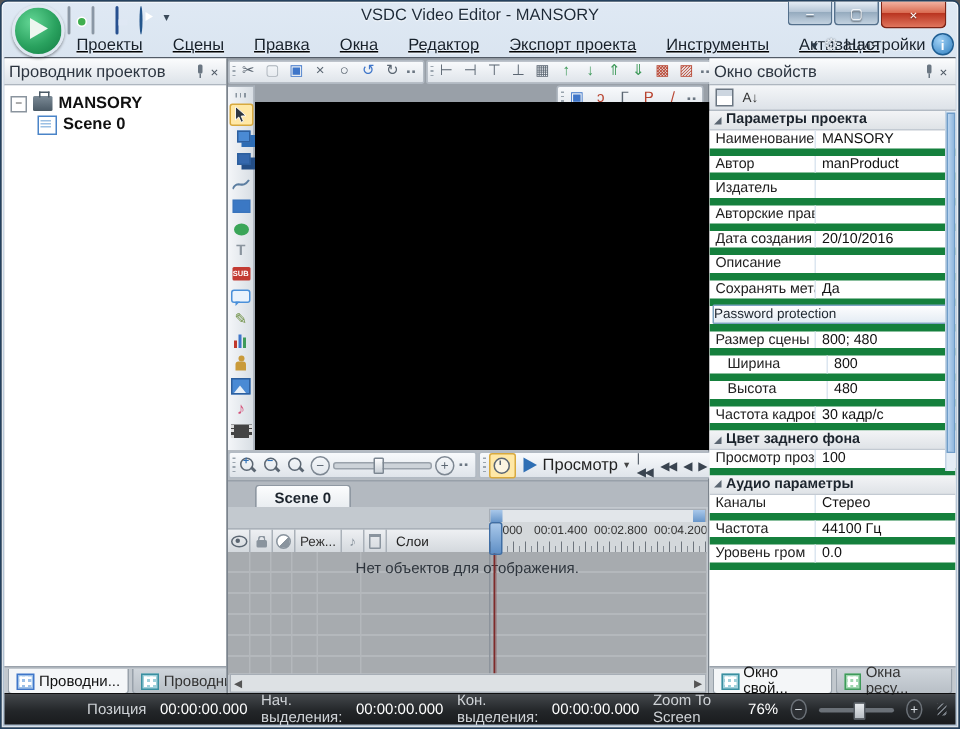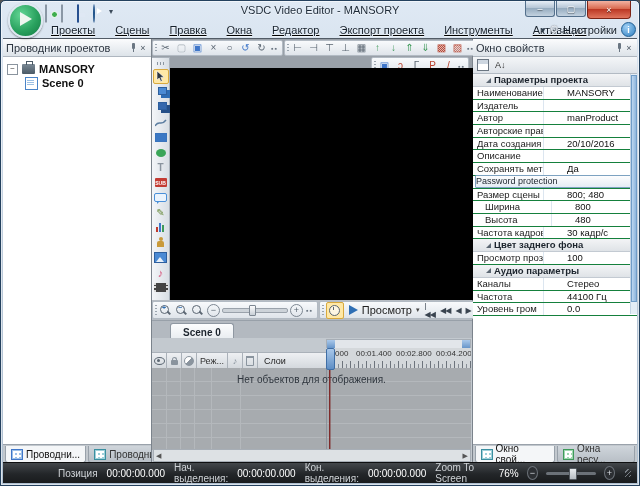--- a/index.html
+++ b/index.html
@@ -176,26 +176,26 @@
   .phandle{position:absolute;left:174px;top:10px;width:7px;height:20px;background:linear-gradient(#a9c8ea,#5f8fc5);
         border:1px solid #3f6ea5;border-radius:2px;}
   .tl-scrollbot{position:absolute;left:1px;right:1px;bottom:1px;height:11px;background:#dde1e4;border:1px solid #a7aeb6;
         display:flex;align-items:center;justify-content:space-between;padding:0 2px;font-size:7px;color:#555;}
   
   .ptools{height:16px;background:linear-gradient(#f4f6f8,#dde2e8);border-bottom:1px solid #b2bac3;display:flex;align-items:center;gap:6px;padding:0 4px;}
   .cat-ic{width:10px;height:10px;border:1px solid #6b7682;background:
         linear-gradient(to bottom,#cdd6e0 0 4px,#fff 4px);position:relative;}
   .sort-ic{font-size:9px;color:#333;}
   .pgrid{position:relative;flex:1;background:#fff;overflow:hidden;font-size:9.5px;}
-  .prow{display:flex;height:11.7px;line-height:11.7px;border-bottom:1px solid #15803d;gap:19px;}
+  .prow{display:flex;height:11.7px;line-height:11.7px;border-bottom:5px solid #15803d;}
   .plab{width:66px;padding-left:4px;color:#222;border-right:1px solid #dce6f0;white-space:nowrap;overflow:hidden;}
   .plab.ind{padding-left:12px;}
   .pval{flex:1;padding-left:4px;color:#111;white-space:nowrap;overflow:hidden;display:flex;align-items:center;gap:3px;}
   .pgroup{display:flex;align-items:center;height:12px;line-height:12px;background:linear-gradient(#f3f4f6,#dfe3e7);
-        border-bottom:1px solid #c3cad2;font-weight:bold;color:#1c242d;padding-left:13px;gap:3px;}
+        border-bottom:1px solid #c3cad2;font-weight:bold;color:#1c242d;padding-left:3px;gap:3px;}
   .gmark{width:0;height:0;border-bottom:5px solid #5b6672;border-left:5px solid transparent;}
   .pwbtn{margin:0;flex:1;height:11px;line-height:10px;text-align:left;font-size:9px;color:#1c242d;
         background:linear-gradient(#fdfdfe,#e4ecf4);border:1px solid #7da2c1;border-radius:1px;}
   .swatch{width:22px;height:7px;background:#000;border:1px solid #666;}
   .pscroll{position:absolute;top:0;right:0;width:6px;height:240px;background:#e4edf6;border-left:1px solid #c2d3e4;}
   .pscroll i{position:absolute;left:0;right:0;top:1px;height:225px;background:linear-gradient(90deg,#bcd6f0,#8fb6dd);border:1px solid #6f9cc8;}
   
   .statusbar{position:absolute;left:2px;right:2px;bottom:2px;height:20px;background:linear-gradient(#43474b,#232629 55%,#191b1d);
         border-top:1px solid #0e0f10;display:flex;align-items:center;color:#e6e8ea;font-size:10px;gap:9px;padding:0 6px;}
   .sb-sp{width:86px;}
@@ -489,26 +489,26 @@
         <div class="pgroup">
             <span class="gmark"></span>
             <span>Параметры проекта</span>
           </div>
 
         <div class="prow">
             <span class="plab">Наименование</span>
             <span class="pval">MANSORY</span>
           </div>
         <div class="prow">
+            <span class="plab">Автор</span>
+            <span class="pval">manProduct</span>
+          </div>
+        <div class="prow">
             <span class="plab">Издатель</span>
             <span class="pval"></span>
-          </div>
-        <div class="prow">
-            <span class="plab">Автор</span>
-            <span class="pval">manProduct</span>
           </div>
         <div class="prow">
             <span class="plab">Авторские прав.</span>
             <span class="pval"></span>
           </div>
         <div class="prow">
             <span class="plab">Дата создания</span>
             <span class="pval">20/10/2016</span>
           </div>
         <div class="prow">

